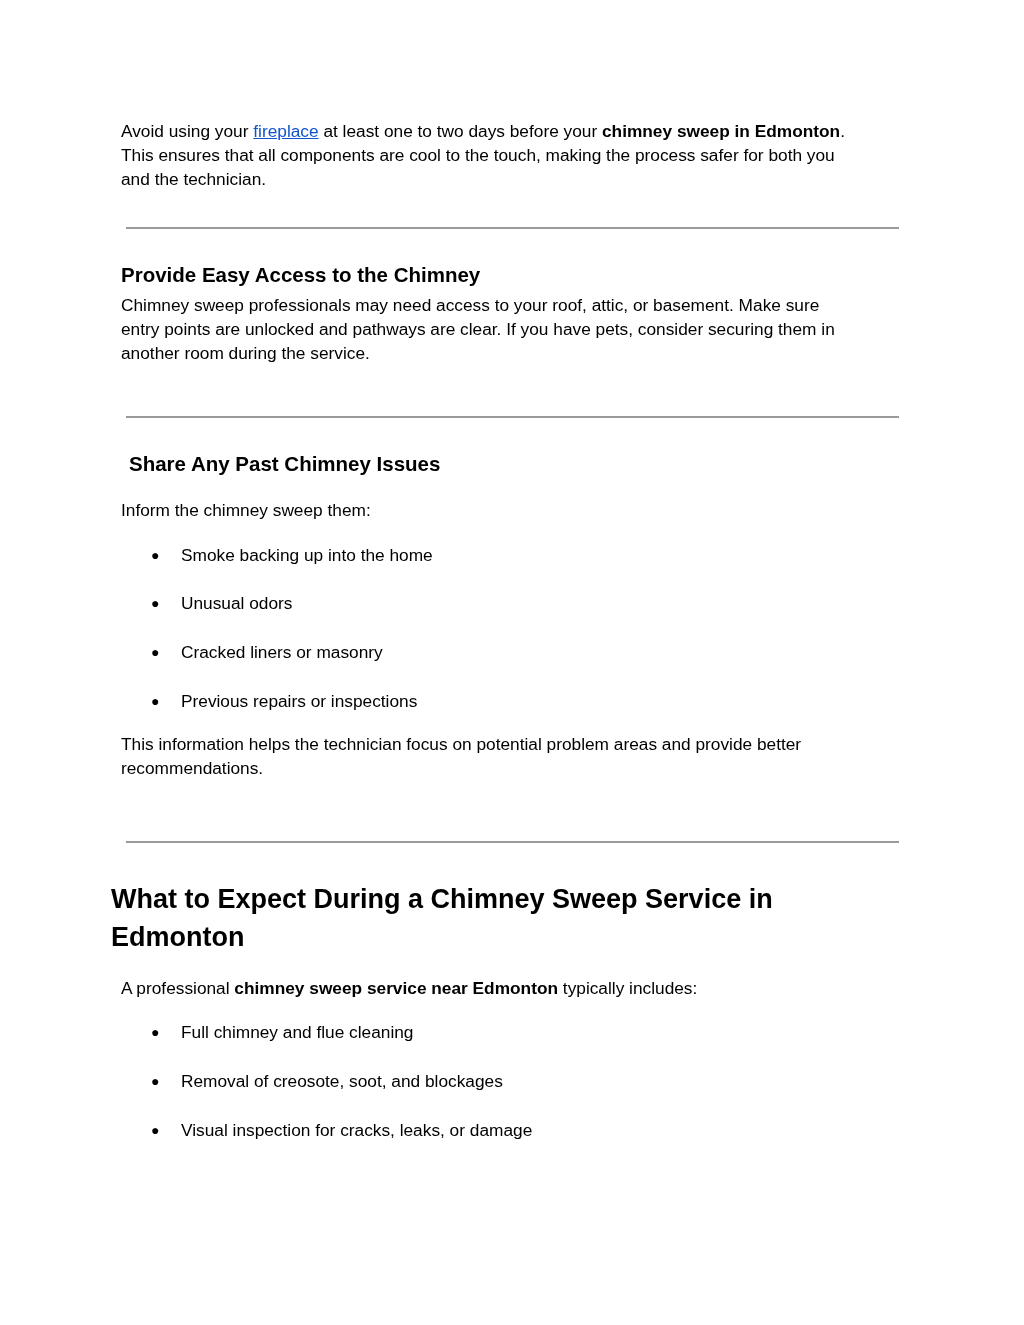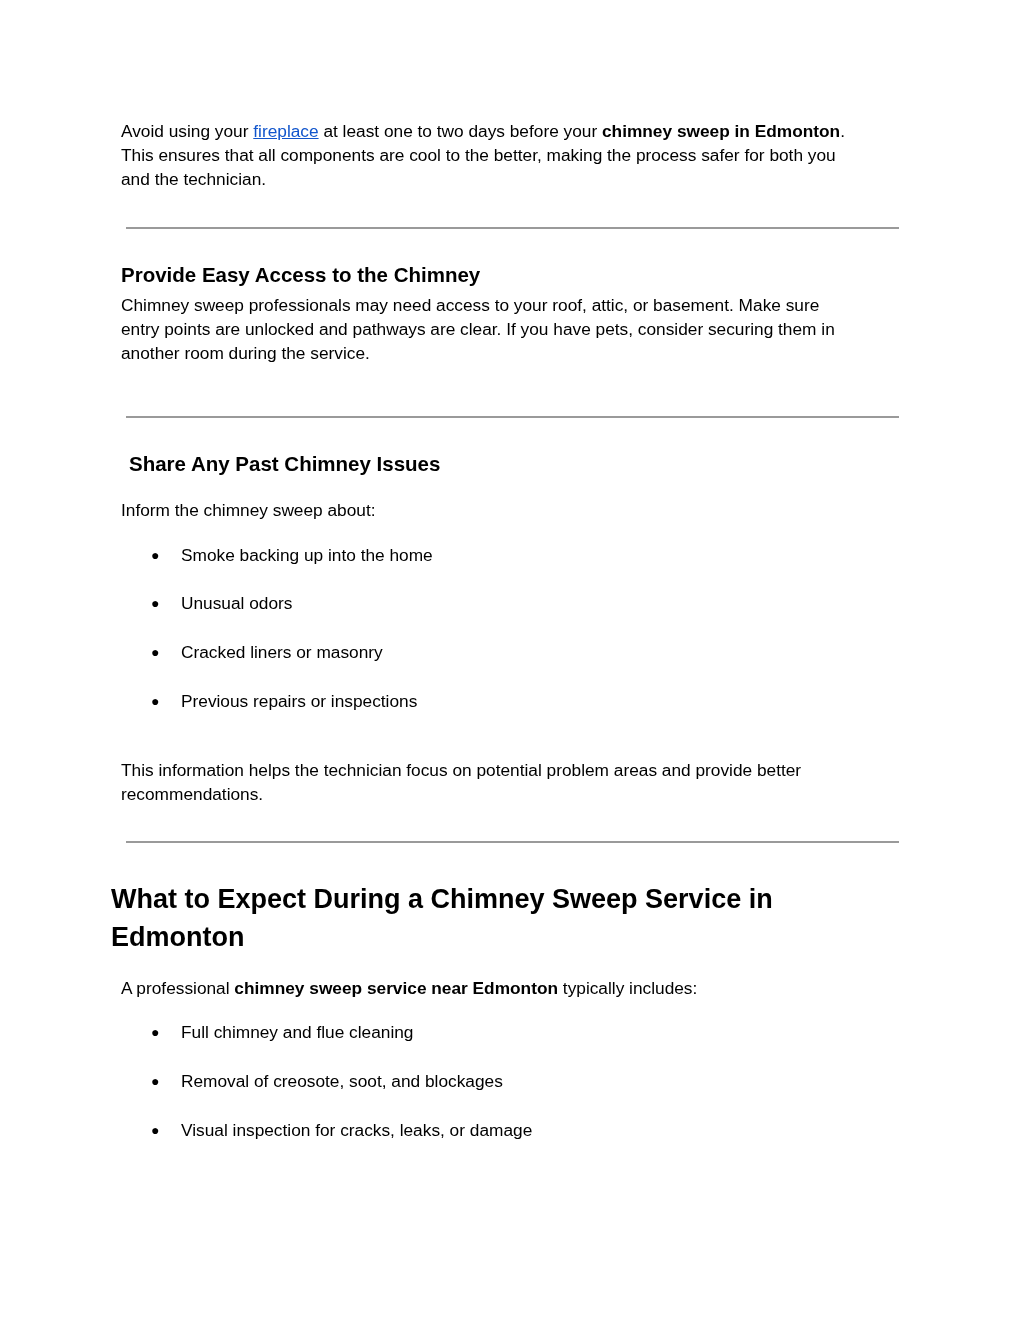--- a/index.html
+++ b/index.html
@@ -35,56 +35,56 @@
     }
     .li .txt { position: absolute; left: 60px; top: 0; white-space: nowrap; }
   </style>
 </head>
 <body>
 
 <div class="page">
 
   <p class="p" style="top:119px;">
     <span>Avoid using your </span><a href="#">fireplace</a><span> at least one to two days before your </span><b>chimney sweep in Edmonton</b><span>.</span><br>
-    <span>This ensures that all components are cool to the better, making the process safer for both you</span><br>
+    <span>This ensures that all components are cool to the touch, making the process safer for both you</span><br>
     <span>and the technician.</span>
   </p>
 
   <div class="hr" style="top:227px;"></div>
 
   <h3 class="h3" style="top:262px;">Provide Easy Access to the Chimney</h3>
   <p class="p" style="top:293px;">
     <span>Chimney sweep professionals may need access to your roof, attic, or basement. Make sure</span><br>
     <span>entry points are unlocked and pathways are clear. If you have pets, consider securing them in</span><br>
     <span>another room during the service.</span>
   </p>
 
   <div class="hr" style="top:416px;"></div>
 
   <h3 class="h3" style="top:451px;margin-left:8px;">Share Any Past Chimney Issues</h3>
-  <p class="p" style="top:498px;">Inform the chimney sweep about:</p>
+  <p class="p" style="top:498px;">Inform the chimney sweep them:</p>
 
   <div class="li" style="top:543px;">
     <span class="bullet">●</span>
     <span class="txt">Smoke backing up into the home</span>
   </div>
   <div class="li" style="top:591px;">
     <span class="bullet">●</span>
     <span class="txt">Unusual odors</span>
   </div>
   <div class="li" style="top:640px;">
     <span class="bullet">●</span>
     <span class="txt">Cracked liners or masonry</span>
   </div>
   <div class="li" style="top:689px;">
     <span class="bullet">●</span>
     <span class="txt">Previous repairs or inspections</span>
   </div>
 
-  <p class="p" style="top:758px;">
+  <p class="p" style="top:732px;">
     <span>This information helps the technician focus on potential problem areas and provide better</span><br>
     <span>recommendations.</span>
   </p>
 
   <div class="hr" style="top:841px;"></div>
 
   <h2 class="h2" style="top:880px;">
     <span>What to Expect During a Chimney Sweep Service in</span><br>
     <span>Edmonton</span>
   </h2>

